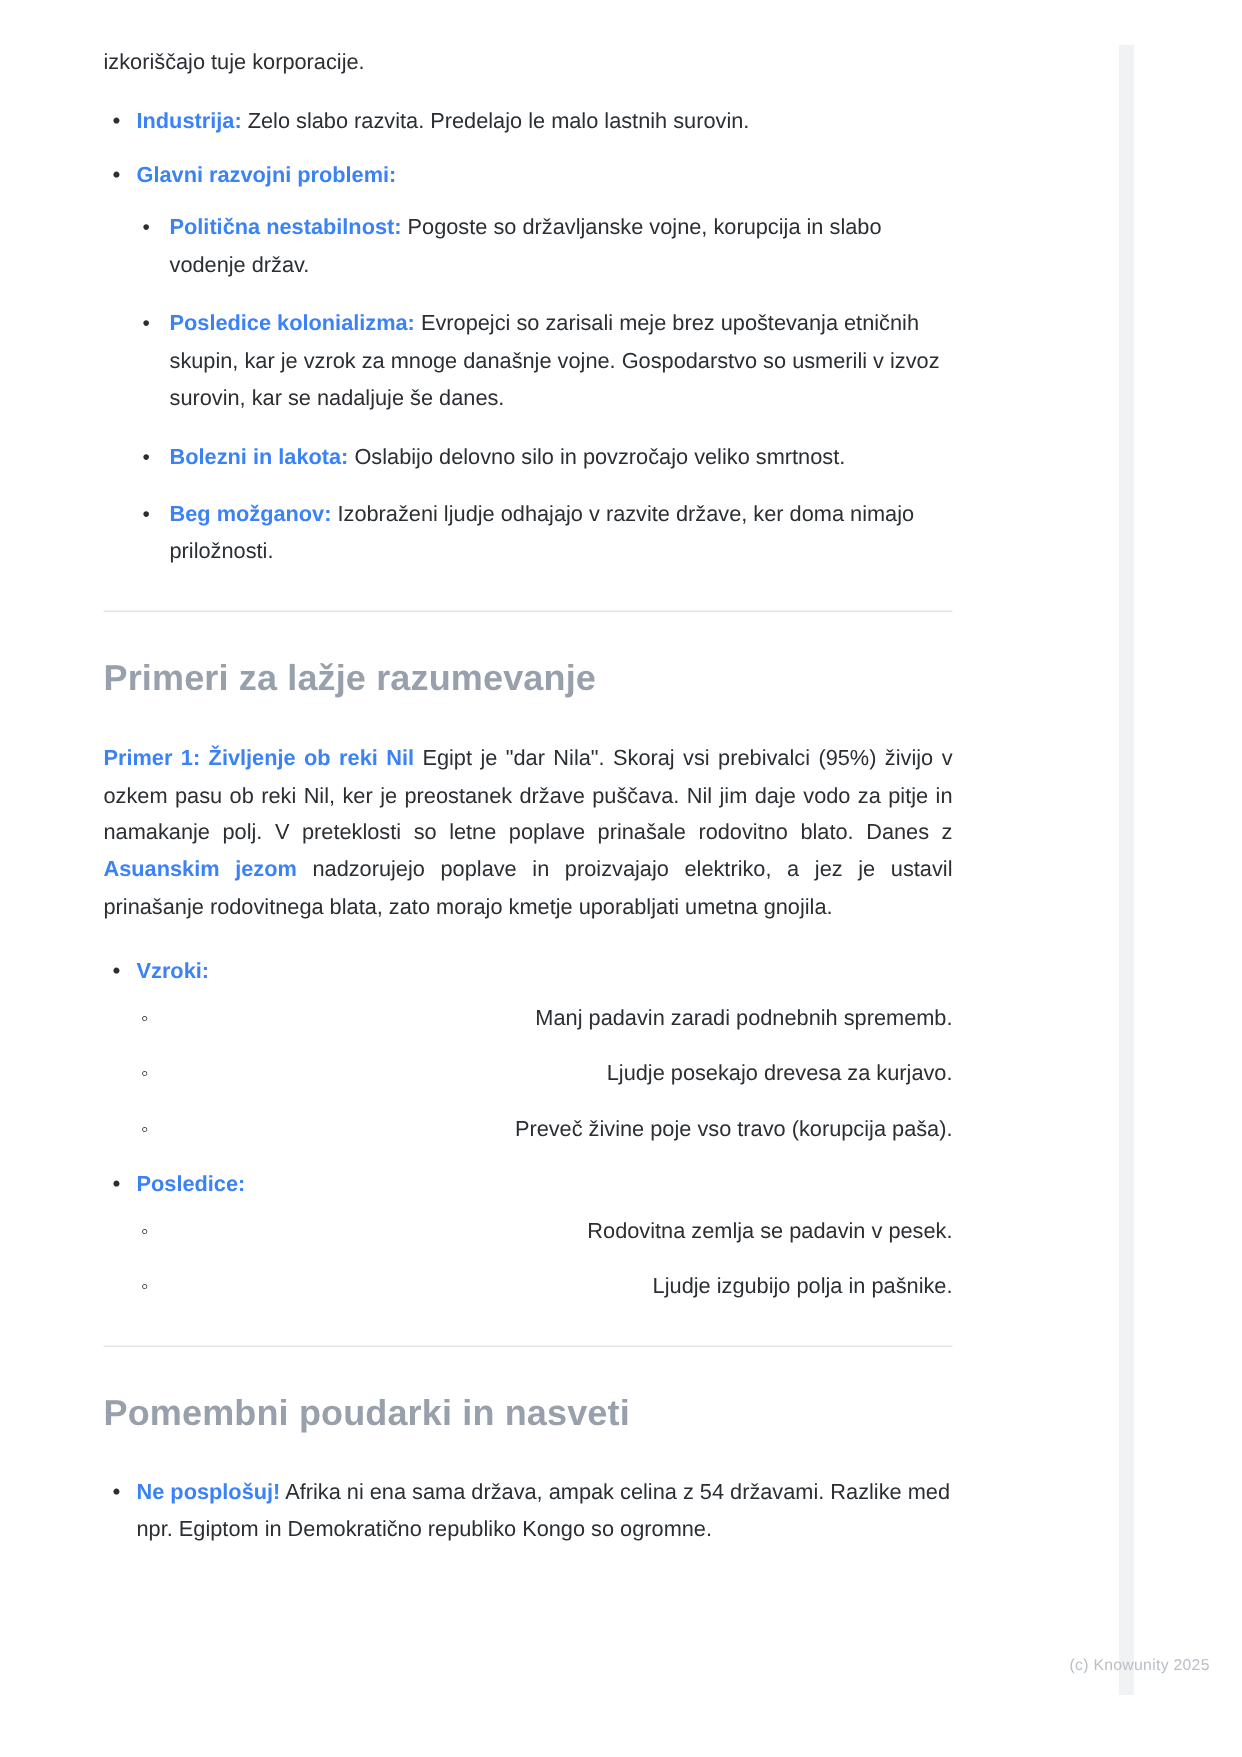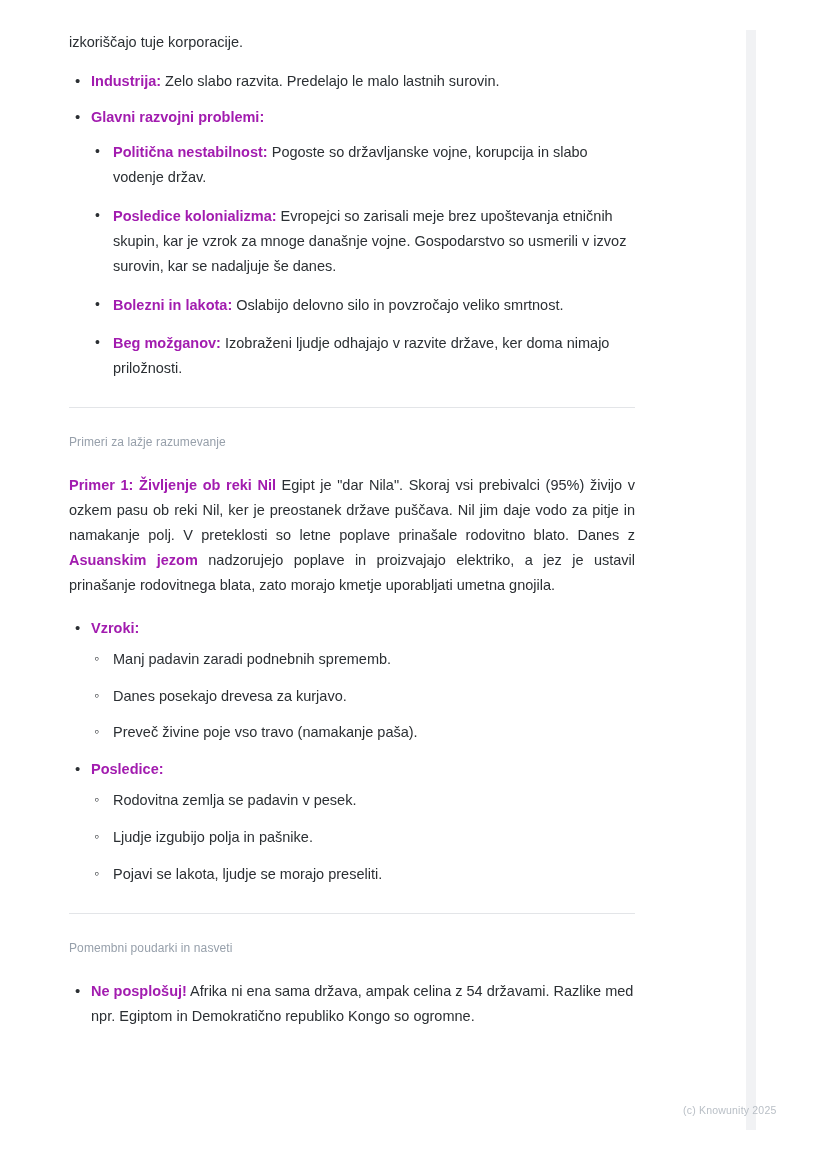--- a/index.html
+++ b/index.html
@@ -78,50 +78,51 @@
     position: absolute;
     left: 4px;
     top: -1px;
     font-size: 14px;
     color: #2b2f33;
   }
   ul.lvl3 {
     list-style: none;
     margin: 6px 0 0 0;
     padding: 0;
+    text-align: right;
   }
   ul.lvl3 > li {
     position: relative;
     padding-left: 22px;
     margin-bottom: 12px;
   }
   ul.lvl3 > li::before {
     content: "\25E6";
     position: absolute;
     left: 3px;
     top: -1px;
     font-size: 14px;
     color: #2b2f33;
   }
-  .b { font-weight: bold; color: #a21caf; }
+  .b { font-weight: bold; color: #3b82f6; }
   hr.rule {
     border: none;
     border-top: 1px solid #e3e5e8;
     margin: 26px 0 24px 0;
   }
   h2.section {
-    font-size: 12px;
-    font-weight: normal;
+    font-size: 24px;
+    font-weight: bold;
     color: #97a0ab;
     margin: 0 0 20px 0;
     letter-spacing: 0.1px;
   }
   .footer {
     position: absolute;
-    left: 683px;
+    left: 713px;
     top: 1104px;
     font-size: 10.5px;
     color: #b9bfc6;
     letter-spacing: 0.2px;
   }
 </style>
 </head>
 <body>
 
 <div class="page">
@@ -160,30 +161,29 @@
     <h2 class="section">Primeri za lažje razumevanje</h2>
 
     <p class="para"><span class="b">Primer 1: Življenje ob reki Nil</span><span> Egipt je "dar Nila". Skoraj vsi prebivalci (95%) živijo v ozkem pasu ob reki Nil, ker je preostanek države puščava. Nil jim daje vodo za pitje in namakanje polj. V preteklosti so letne poplave prinašale rodovitno blato. Danes z </span><span class="b">Asuanskim jezom</span><span> nadzorujejo poplave in proizvajajo elektriko, a jez je ustavil prinašanje rodovitnega blata, zato morajo kmetje uporabljati umetna gnojila.</span></p>
 
 
     <ul class="lvl1">
       <li>
         <span class="b">Vzroki:</span>
         <ul class="lvl3">
           <li>Manj padavin zaradi podnebnih sprememb.</li>
-          <li>Danes posekajo drevesa za kurjavo.</li>
-          <li>Preveč živine poje vso travo (namakanje paša).</li>
+          <li>Ljudje posekajo drevesa za kurjavo.</li>
+          <li>Preveč živine poje vso travo (korupcija paša).</li>
         </ul>
       </li>
       <li>
         <span class="b">Posledice:</span>
         <ul class="lvl3">
           <li>Rodovitna zemlja se padavin v pesek.</li>
           <li>Ljudje izgubijo polja in pašnike.</li>
-          <li>Pojavi se lakota, ljudje se morajo preseliti.</li>
         </ul>
       </li>
     </ul>
 
     <hr class="rule">
 
     <h2 class="section">Pomembni poudarki in nasveti</h2>
 
     <ul class="lvl1">
       <li>

